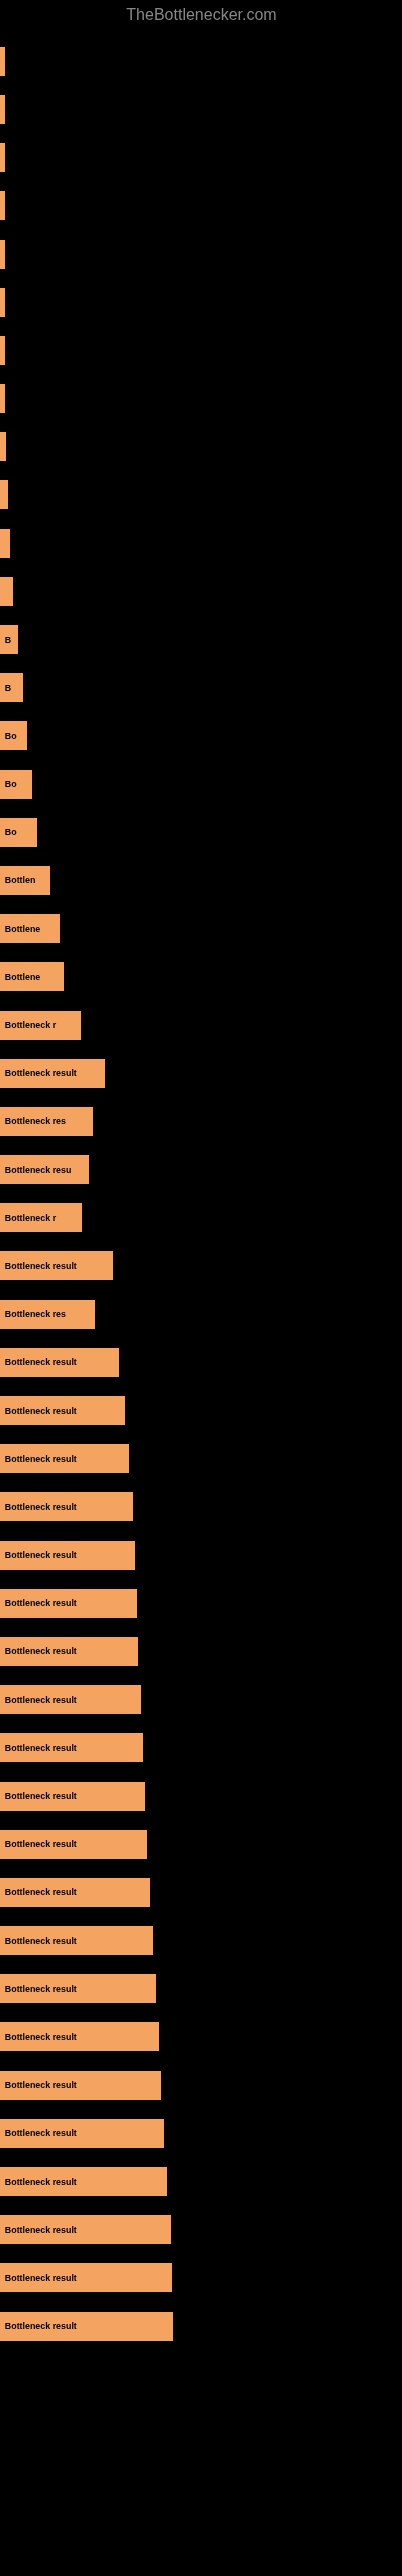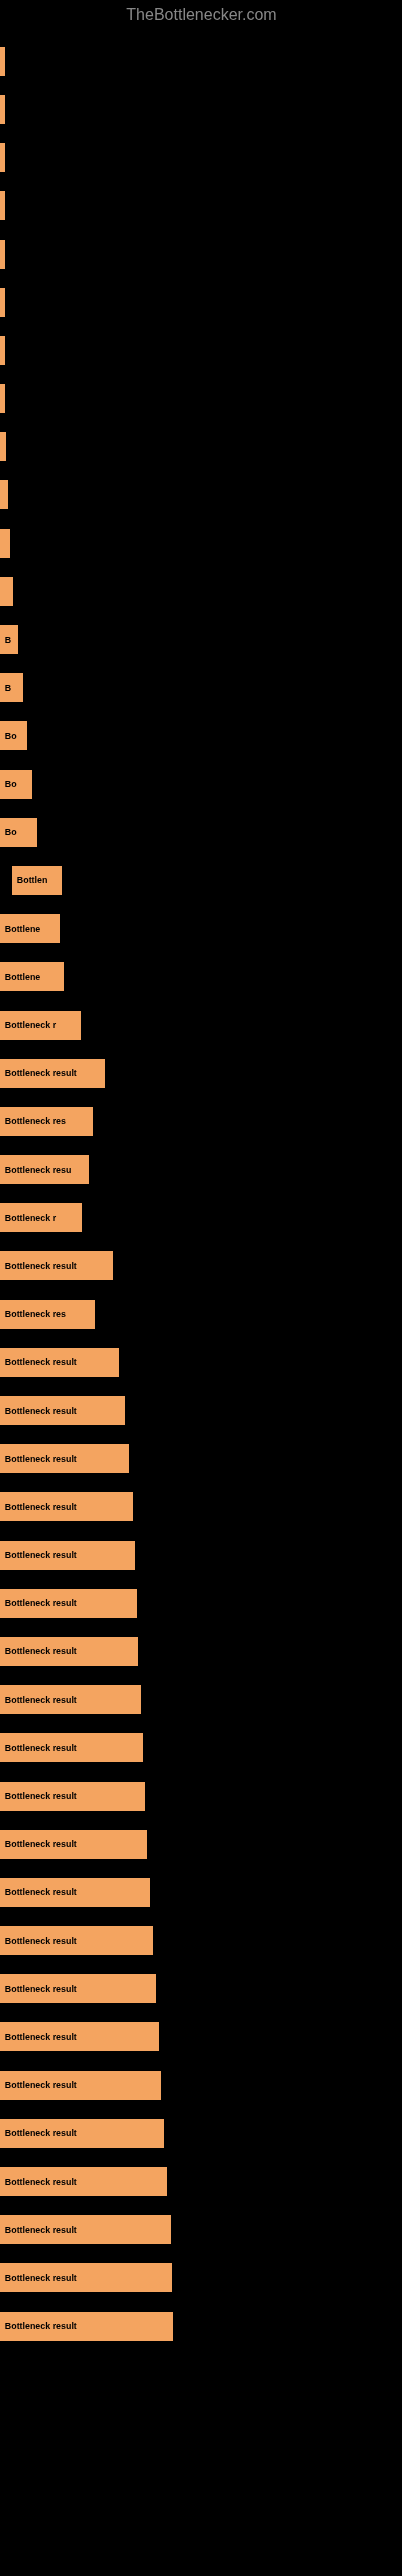--- a/index.html
+++ b/index.html
@@ -99,21 +99,21 @@
     <div class="bar-row">
       <div class="bar" style="width: 27px;">Bo</div>
     </div>
     <div class="bar-row">
       <div class="bar" style="width: 32px;">Bo</div>
     </div>
     <div class="bar-row">
       <div class="bar" style="width: 37px;">Bo</div>
     </div>
     <div class="bar-row">
-      <div class="bar" style="width: 50px; margin-left: 12px;">Bottlen</div>
+      <div class="bar" style="width: 50px;">Bottlen</div>
     </div>
     <div class="bar-row">
       <div class="bar" style="width: 60px;">Bottlene</div>
     </div>
     <div class="bar-row">
       <div class="bar" style="width: 64px;">Bottlene</div>
     </div>
     <div class="bar-row">
       <div class="bar" style="width: 81px;">Bottleneck r</div>
     </div>

